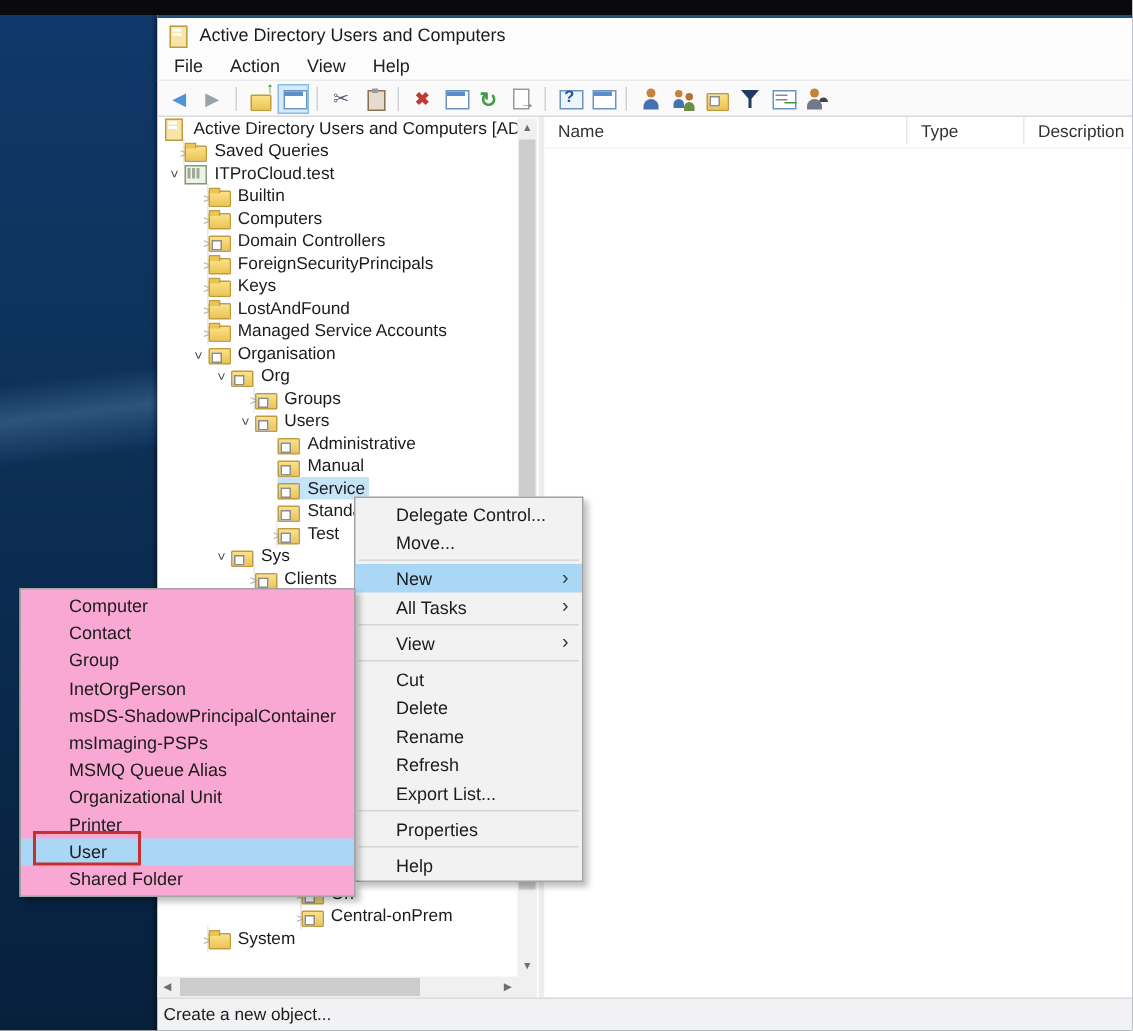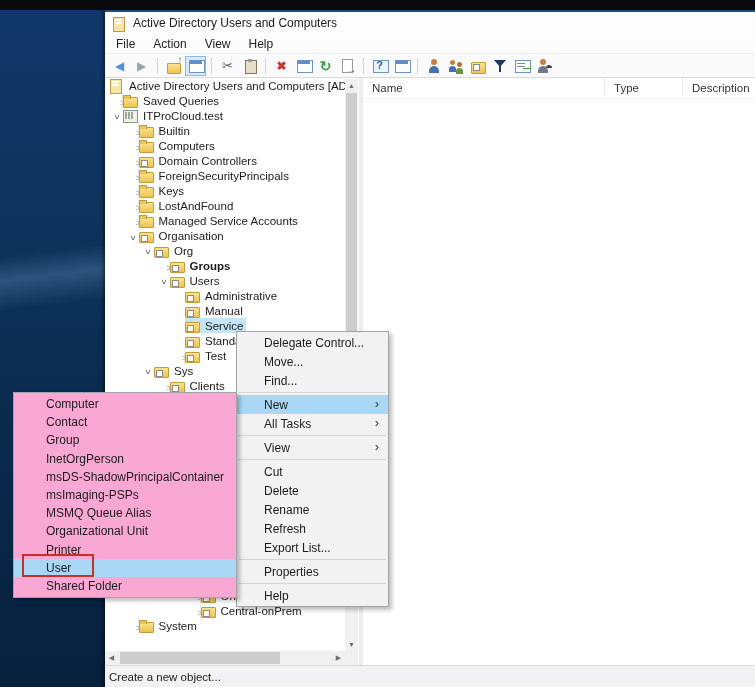--- a/index.html
+++ b/index.html
@@ -280,21 +280,21 @@
               <span class="row-label">Organisation</span>
             </span>
           </div>
           <div class="tree-row" style="padding-left: 37px;">
             <span class="twisty exp"></span>
             <span class="grp">
               <span class="ti ti-ou"></span>
               <span class="row-label">Org</span>
             </span>
           </div>
-          <div class="tree-row" style="padding-left: 52.5px; font-weight: bold;">
+          <div class="tree-row" style="padding-left: 52.5px;">
             <span class="twisty col"></span>
             <span class="grp">
               <span class="ti ti-ou"></span>
               <span class="row-label">Groups</span>
             </span>
           </div>
           <div class="tree-row" style="padding-left: 52.5px;">
             <span class="twisty exp"></span>
             <span class="grp">
               <span class="ti ti-ou"></span>
@@ -401,23 +401,20 @@
     </div>
   </div>
 
   <div class="context-menu" id="cmenu">
       <div class="cm-item">
         <span>Delegate Control...</span>
       </div>
       <div class="cm-item">
         <span>Move...</span>
       </div>
-      <div class="cm-item">
-        <span>Find...</span>
-      </div>
       <div class="cm-sep"></div>
       <div class="cm-item hl cm-arrow">
         <span>New</span>
       </div>
       <div class="cm-item cm-arrow">
         <span>All Tasks</span>
       </div>
       <div class="cm-sep"></div>
       <div class="cm-item cm-arrow">
         <span>View</span>

